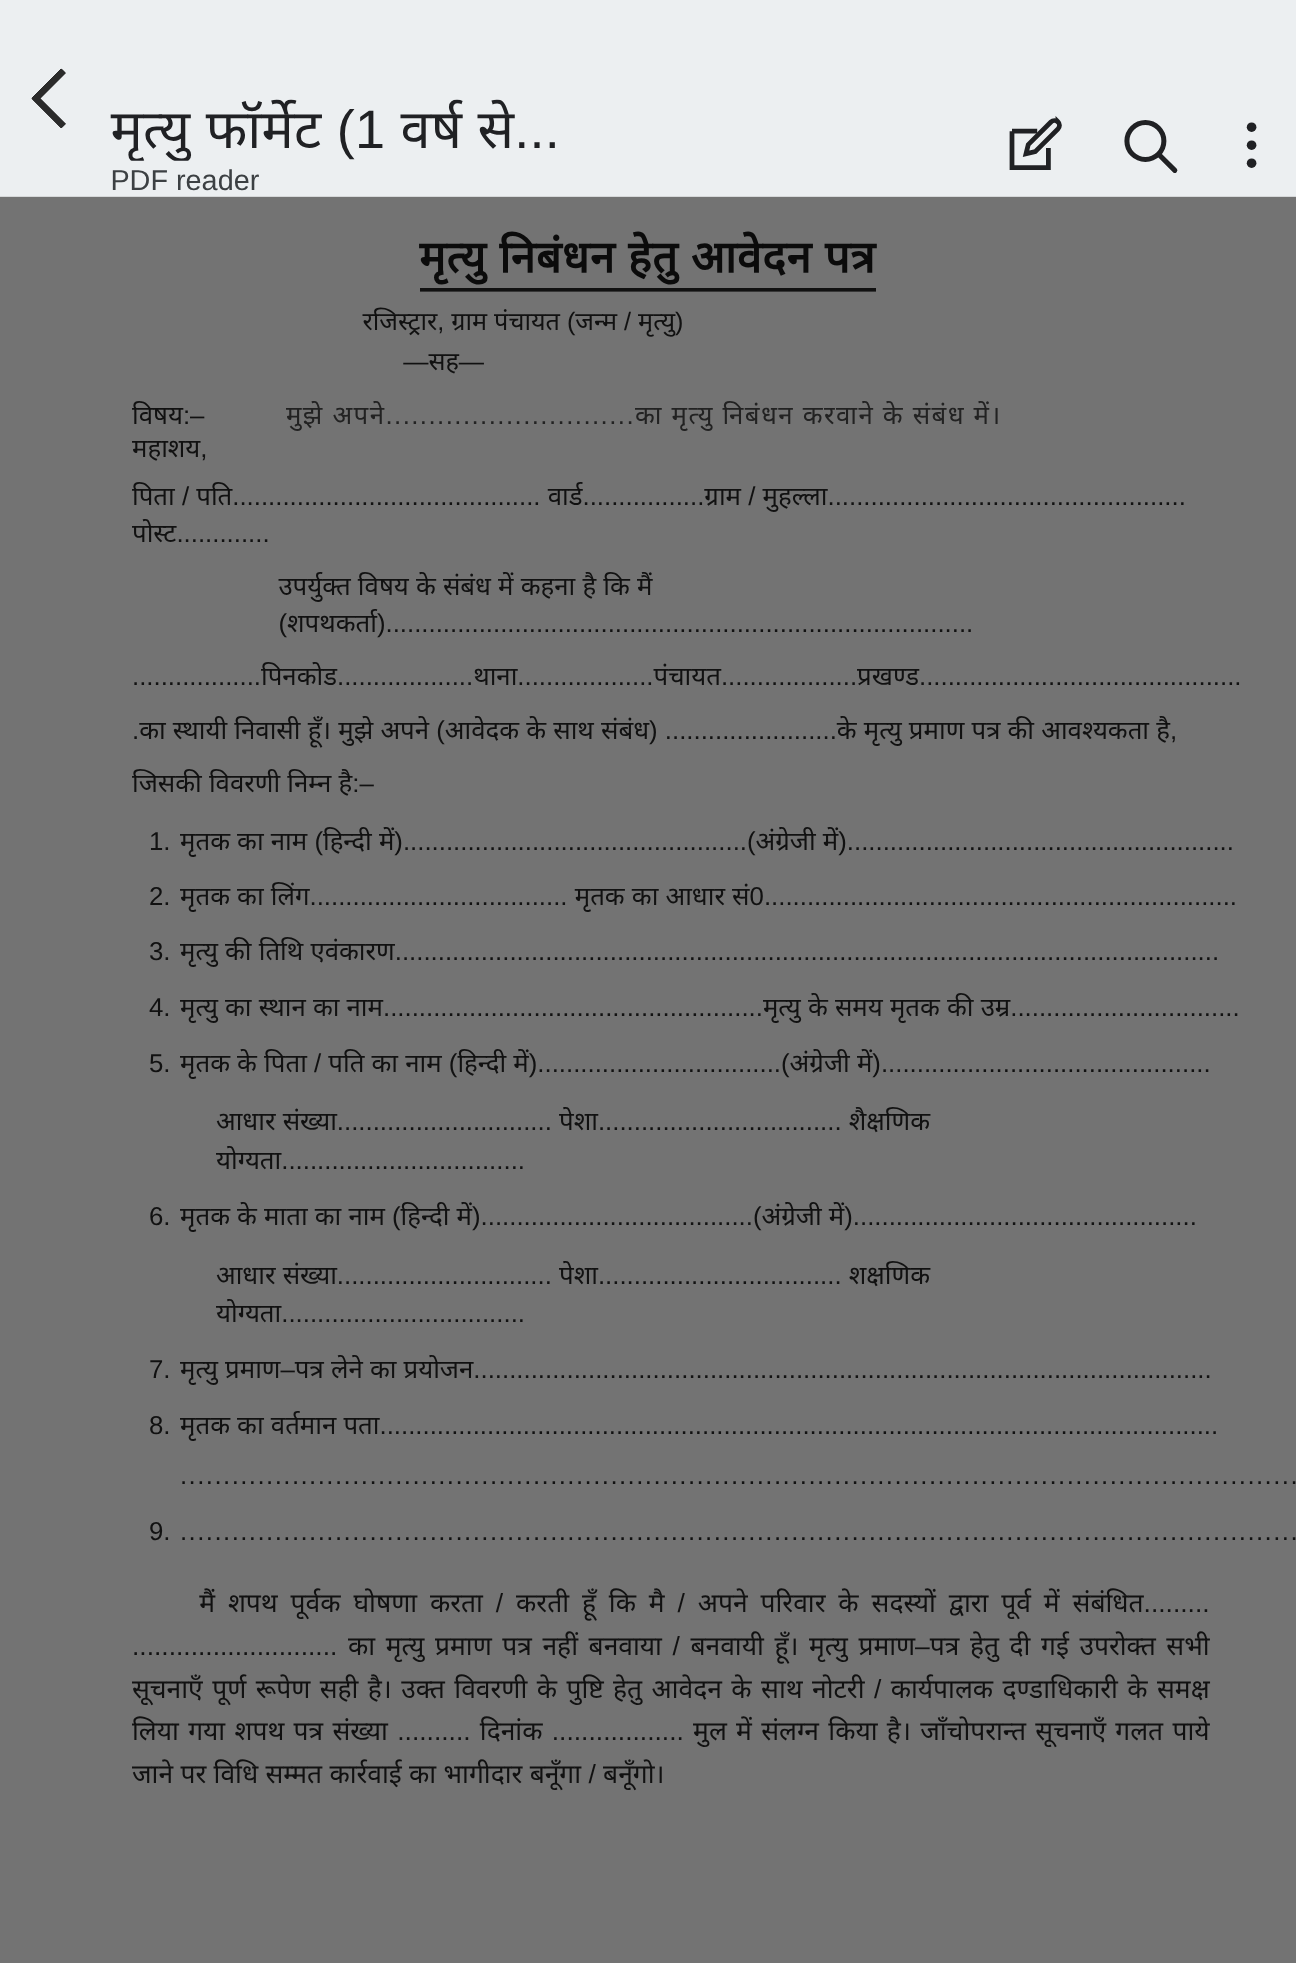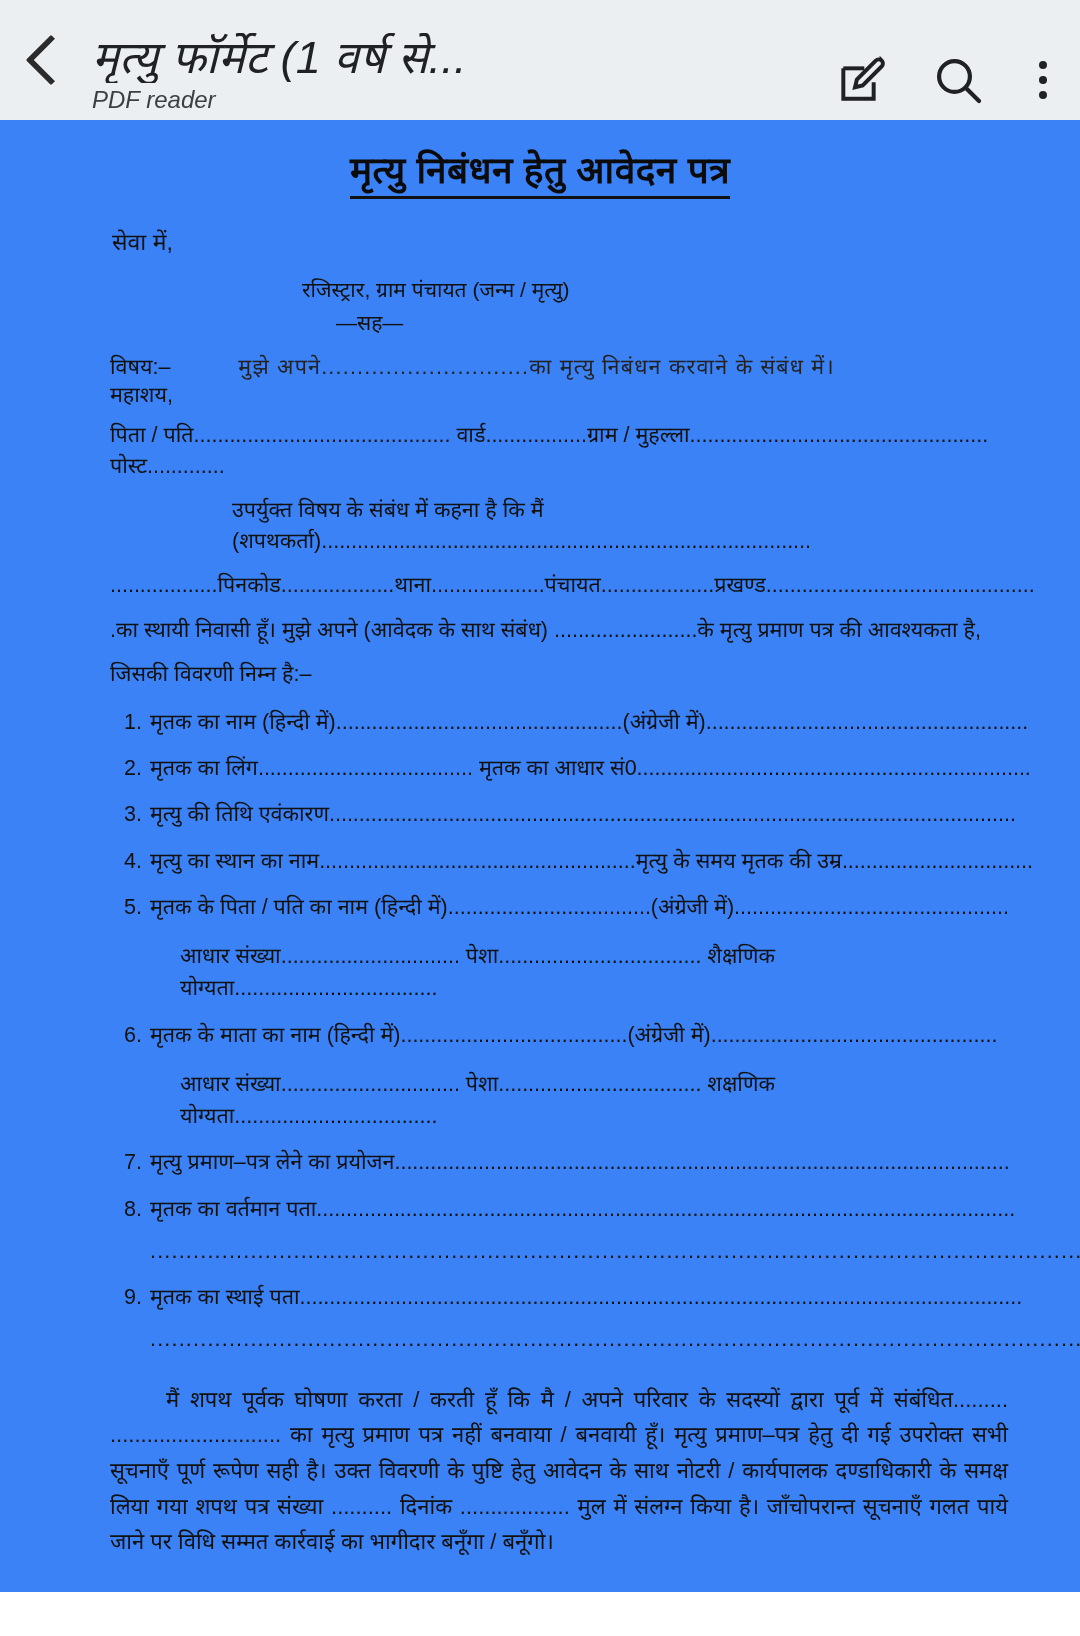--- a/index.html
+++ b/index.html
@@ -11,26 +11,25 @@
     height: 1636px;
     background: #ffffff;
     font-family: "Liberation Sans", sans-serif;
     overflow: hidden;
   }
 
   
   .appbar {
     position: relative;
     width: 1080px;
-    height: 120px;
+    height: 164px;
     background: #eceff1;
     box-sizing: border-box;
     display: flex;
-    align-items: center;
-    font-style: italic;
+    align-items: flex-end;
   }
   .back-btn {
     width: 92px;
     height: 164px;
     display: flex;
     align-items: center;
     justify-content: center;
     flex: none;
   }
   .chev {
@@ -81,21 +80,21 @@
     width: 8px; height: 8px;
     background: #202124;
     border-radius: 50%;
   }
 
   
   .doc {
     position: relative;
     width: 1080px;
     height: 1472px;
-    background: #3b82f6;
+    background: #737373;
     box-sizing: border-box;
     padding: 18px 42px 0 42px;
     color: #111;
     font-size: 20.5px;
     line-height: 1.0;
   }
   .doc-title {
     text-align: center;
     font-size: 37px;
     font-weight: bold;
@@ -196,21 +195,20 @@
     </div>
   </div>
 </div>
 
 <div class="doc">
 
   <div class="doc-title">
     <span>मृत्यु निबंधन हेतु आवेदन पत्र</span>
   </div>
 
-  <div class="sewa">सेवा में,</div>
 
   <div class="addr">
     <div>रजिस्ट्रार, ग्राम पंचायत (जन्म / मृत्यु)</div>
     <div class="sah">—सह—</div>
   </div>
 
   <div class="row">
     <span>विषय:–</span>
     <span style="display:inline-block;width:56px"></span>
     <span class="dotline">मुझे अपने.............................का मृत्यु निबंधन करवाने के संबंध में।</span>
@@ -255,21 +253,20 @@
       <span class="num">7.</span>
       <span>मृत्यु प्रमाण–पत्र लेने का प्रयोजन.......................................................................................................</span>
     </li>
     <li>
       <span class="num">8.</span>
       <span>मृतक का वर्तमान पता.....................................................................................................................</span>
       <span class="blankline">............................................................................................................................................................</span>
     </li>
     <li>
       <span class="num">9.</span>
-      <span>मृतक का स्थाई पता.........................................................................................................................</span>
       <span class="blankline">............................................................................................................................................................</span>
     </li>
   </ul>
 
   <div class="para">
     <span class="tab"></span><span>मैं शपथ पूर्वक घोषणा करता / करती हूँ कि मै / अपने परिवार के सदस्यों द्वारा पूर्व में संबंधित.........</span>
     <span>............................ का मृत्यु प्रमाण पत्र नहीं बनवाया / बनवायी हूँ। मृत्यु प्रमाण–पत्र हेतु दी गई</span>
     <span>उपरोक्त सभी सूचनाएँ पूर्ण रूपेण सही है। उक्त विवरणी के पुष्टि हेतु आवेदन के साथ नोटरी / कार्यपालक</span>
     <span>दण्डाधिकारी के समक्ष लिया गया शपथ पत्र संख्या .......... दिनांक .................. मुल में संलग्न किया है।</span>
     <span>जाँचोपरान्त सूचनाएँ गलत पाये जाने पर विधि सम्मत कार्रवाई का भागीदार बनूँगा / बनूँगो।</span>

